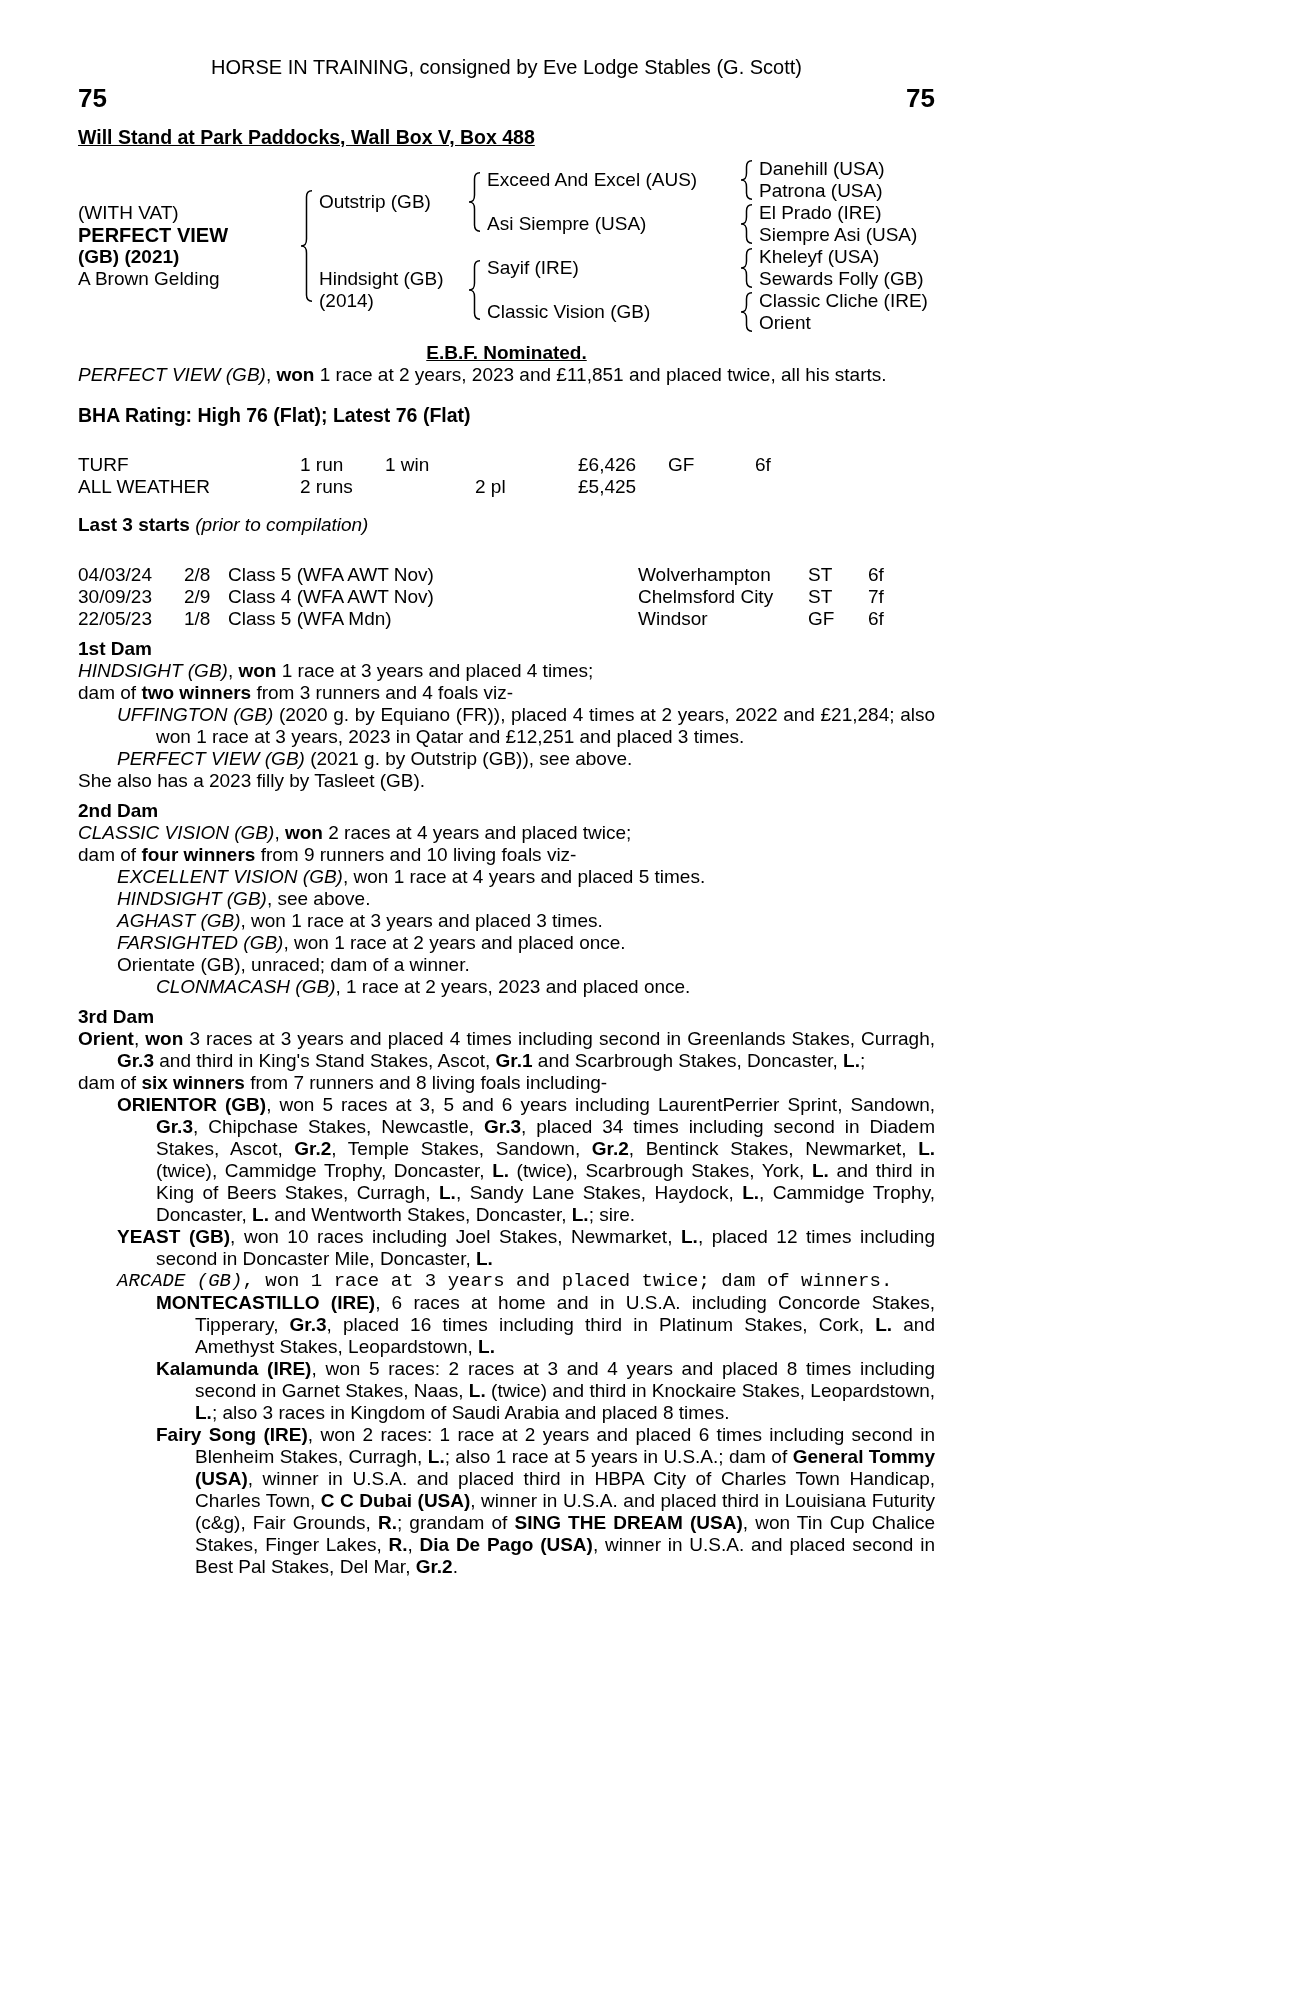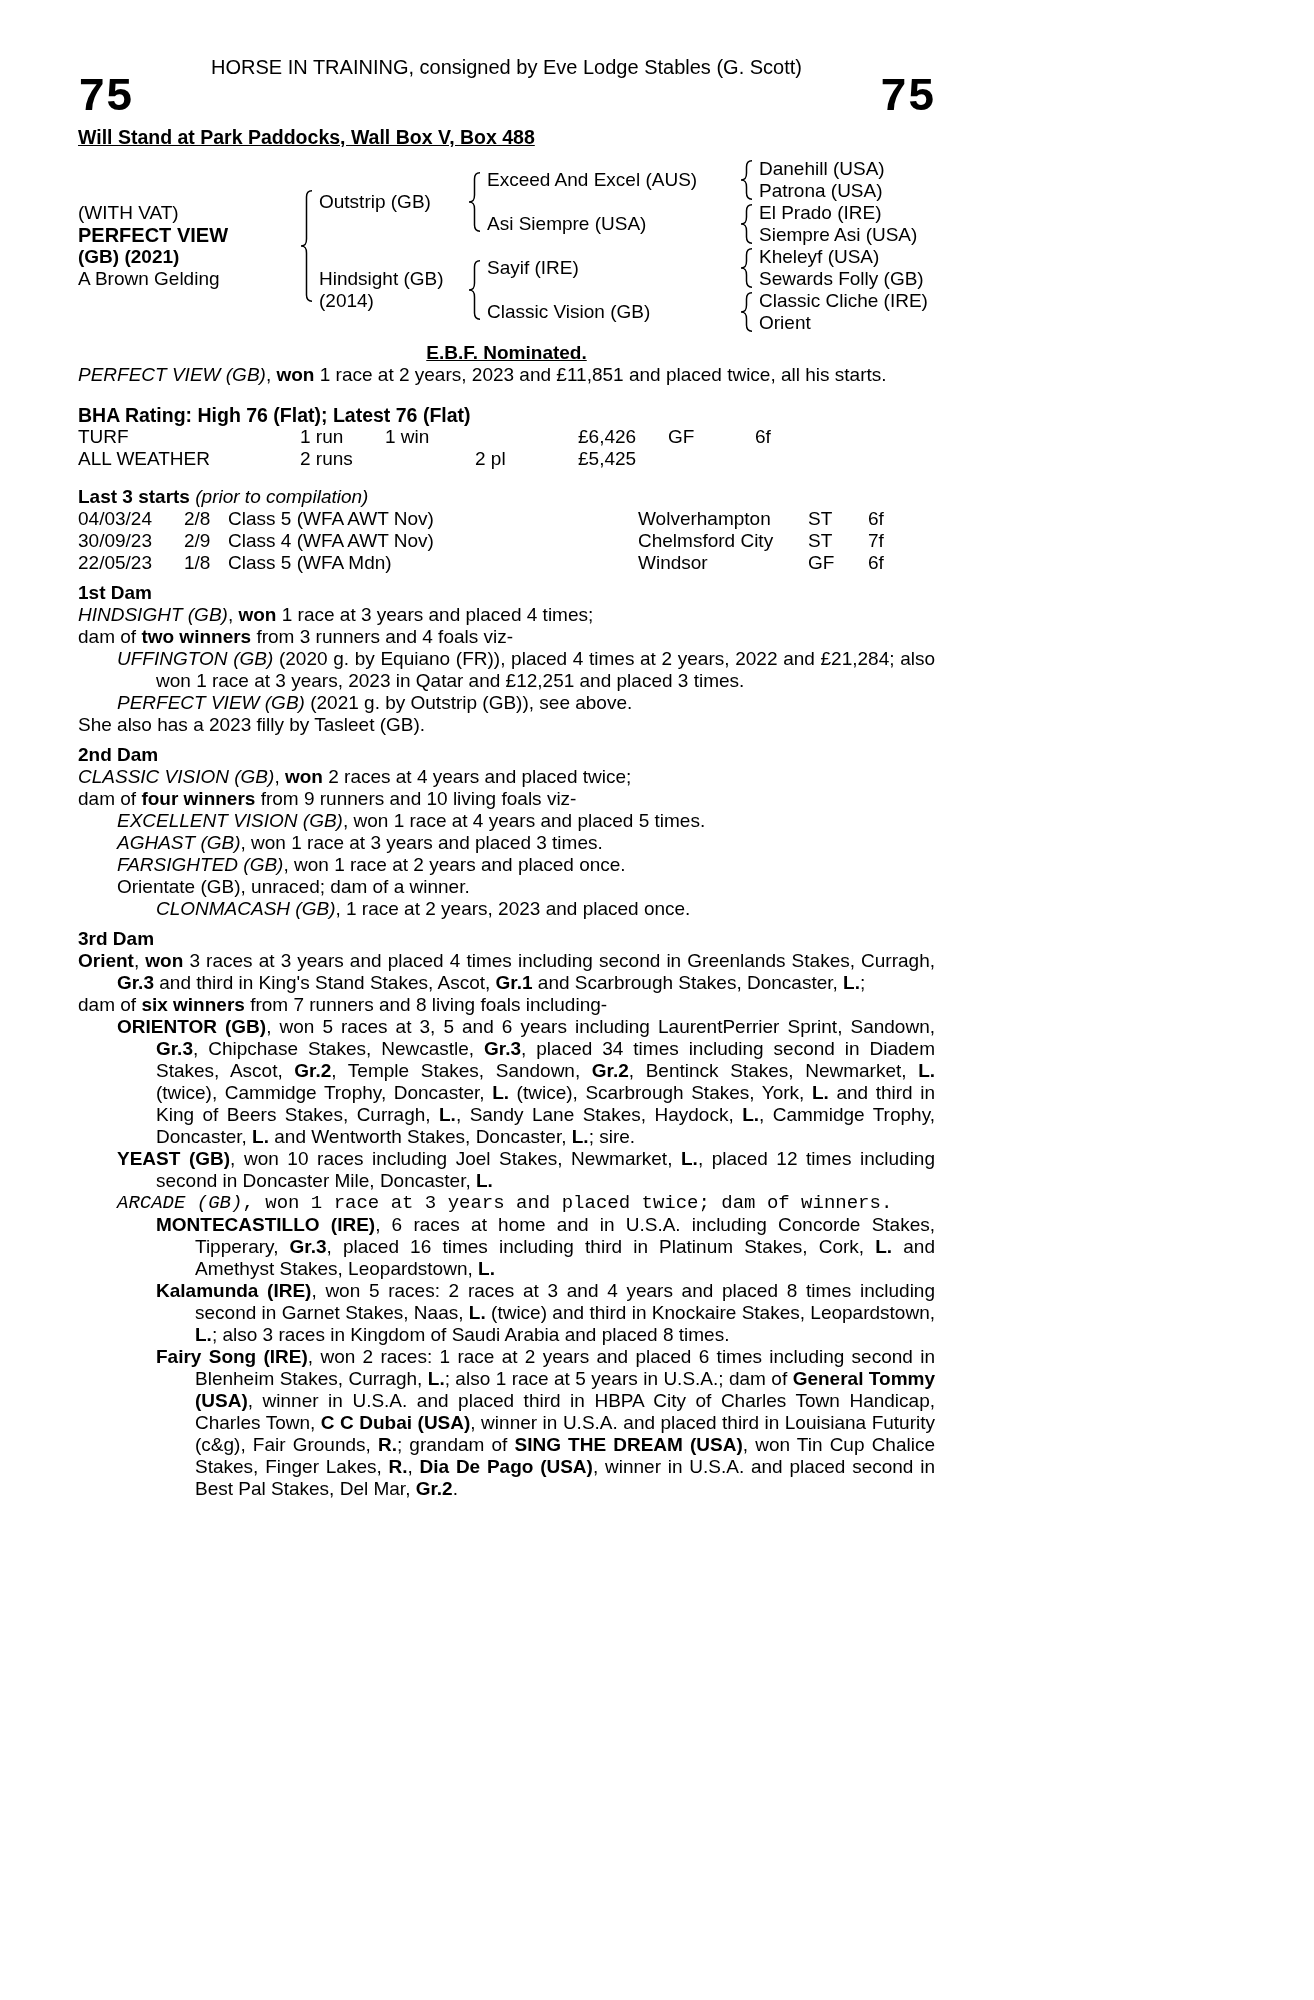--- a/index.html
+++ b/index.html
@@ -12,21 +12,21 @@
     -webkit-font-smoothing:antialiased;
   }
   .page { padding:56px 0 0 78px; }
   .content { width:857px; }
 
   .b { font-weight:bold; }
   .i { font-style:italic; }
 
   .consignor { text-align:center; font-size:20px; }
   .lot-row { display:flex; justify-content:space-between; align-items:flex-start; height:42px; margin-top:2px; }
-  .lot-number { font-size:46px; font-weight:bold; line-height:36px;font-family:Liberation Mono, monospace; }
+  .lot-number { font-size:26px; font-weight:bold; line-height:36px; }
   .stand-line { font-weight:bold; font-size:19.5px; margin-top:4px;text-decoration:underline; }
 
   
   .pedigree {
     margin-top:10px;
     display:grid;
     grid-template-columns:215px 26px 142px 26px 246px 26px 1fr;
     grid-auto-rows:22px;
     font-size:19px; line-height:22px;
   }
@@ -40,21 +40,21 @@
   .ped-brace { display:flex; align-items:center; justify-content:center; }
   .ped-info { display:flex; flex-direction:column; justify-content:center; }
   .horse-name { font-weight:bold; font-size:20px; }
   .horse-suffix { font-weight:bold; }
 
   .ebf { margin-top:8px; text-align:center; font-weight:bold; font-size:19px;text-decoration:underline; }
 
   .race-summary { margin-top:0; }
 
   .bha { margin-top:18px; font-weight:bold; font-size:19.5px; }
-  table { border-collapse:collapse; }
+  table { border-collapse:collapse;margin-top:28px; }
   td { padding:0; font-size:19px; line-height:22px; vertical-align:top; }
 
   .last-starts { margin-top:16px; }
   .ls-title { }
 
   .dam-heading { font-weight:bold; margin-top:8px; }
   .para { text-align:justify; }
 </style>
 </head>
 <body>
@@ -225,20 +225,21 @@
         <div class="dam-heading">1st Dam</div>
         <p class="para" style="padding-left: 39px; text-indent: -39px;"><span class="i">HINDSIGHT (GB)</span><span>, </span><span class="b">won</span><span> 1 race at 3 years and placed 4 times;</span></p>
         <p class="para" style="padding-left: 39px; text-indent: -39px;"><span>dam of </span><span class="b">two winners</span><span> from 3 runners and 4 foals viz-</span></p>
         <p class="para" style="padding-left: 78px; text-indent: -39px;"><span class="i">UFFINGTON (GB)</span><span> (2020 g. by Equiano (FR)), placed 4 times at 2 years, 2022 and £21,284; also won 1 race at 3 years, 2023 in Qatar and £12,251 and placed 3 times.</span></p>
         <p class="para" style="padding-left: 78px; text-indent: -39px;"><span class="i">PERFECT VIEW (GB)</span><span> (2021 g. by Outstrip (GB)), see above.</span></p>
         <p class="para" style="padding-left: 39px; text-indent: -39px;"><span>She also has a 2023 filly by Tasleet (GB).</span></p>
         <div class="dam-heading">2nd Dam</div>
         <p class="para" style="padding-left: 39px; text-indent: -39px;"><span class="i">CLASSIC VISION (GB)</span><span>, </span><span class="b">won</span><span> 2 races at 4 years and placed twice;</span></p>
         <p class="para" style="padding-left: 39px; text-indent: -39px;"><span>dam of </span><span class="b">four winners</span><span> from 9 runners and 10 living foals viz-</span></p>
         <p class="para" style="padding-left: 78px; text-indent: -39px;"><span class="i">EXCELLENT VISION (GB)</span><span>, won 1 race at 4 years and placed 5 times.</span></p>
+        <p class="para" style="padding-left: 78px; text-indent: -39px;"><span class="i">HINDSIGHT (GB)</span><span>, see above.</span></p>
         <p class="para" style="padding-left: 78px; text-indent: -39px;"><span class="i">AGHAST (GB)</span><span>, won 1 race at 3 years and placed 3 times.</span></p>
         <p class="para" style="padding-left: 78px; text-indent: -39px;"><span class="i">FARSIGHTED (GB)</span><span>, won 1 race at 2 years and placed once.</span></p>
         <p class="para" style="padding-left: 78px; text-indent: -39px;"><span>Orientate (GB), unraced; dam of a winner.</span></p>
         <p class="para" style="padding-left: 117px; text-indent: -39px;"><span class="i">CLONMACASH (GB)</span><span>, 1 race at 2 years, 2023 and placed once.</span></p>
         <div class="dam-heading">3rd Dam</div>
         <p class="para" style="padding-left: 39px; text-indent: -39px;"><span class="b">Orient</span><span>, </span><span class="b">won</span><span> 3 races at 3 years and placed 4 times including second in Greenlands Stakes, Curragh, </span><span class="b">Gr.3</span><span> and third in King's Stand Stakes, Ascot, </span><span class="b">Gr.1</span><span> and Scarbrough Stakes, Doncaster, </span><span class="b">L.</span><span>;</span></p>
         <p class="para" style="padding-left: 39px; text-indent: -39px;"><span>dam of </span><span class="b">six winners</span><span> from 7 runners and 8 living foals including-</span></p>
         <p class="para" style="padding-left: 78px; text-indent: -39px;"><span class="b">ORIENTOR (GB)</span><span>, won 5 races at 3, 5 and 6 years including LaurentPerrier Sprint, Sandown, </span><span class="b">Gr.3</span><span>, Chipchase Stakes, Newcastle, </span><span class="b">Gr.3</span><span>, placed 34 times including second in Diadem Stakes, Ascot, </span><span class="b">Gr.2</span><span>, Temple Stakes, Sandown, </span><span class="b">Gr.2</span><span>, Bentinck Stakes, Newmarket, </span><span class="b">L.</span><span> (twice), Cammidge Trophy, Doncaster, </span><span class="b">L.</span><span> (twice), Scarbrough Stakes, York, </span><span class="b">L.</span><span> and third in King of Beers Stakes, Curragh, </span><span class="b">L.</span><span>, Sandy Lane Stakes, Haydock, </span><span class="b">L.</span><span>, Cammidge Trophy, Doncaster, </span><span class="b">L.</span><span> and Wentworth Stakes, Doncaster, </span><span class="b">L.</span><span>; sire.</span></p>
         <p class="para" style="padding-left: 78px; text-indent: -39px;"><span class="b">YEAST (GB)</span><span>, won 10 races including Joel Stakes, Newmarket, </span><span class="b">L.</span><span>, placed 12 times including second in Doncaster Mile, Doncaster, </span><span class="b">L.</span></p>
         <p class="para" style="padding-left: 78px; text-indent: -39px; font-family: Liberation Mono, monospace;"><span class="i">ARCADE (GB)</span><span>, won 1 race at 3 years and placed twice; dam of winners.</span></p>

